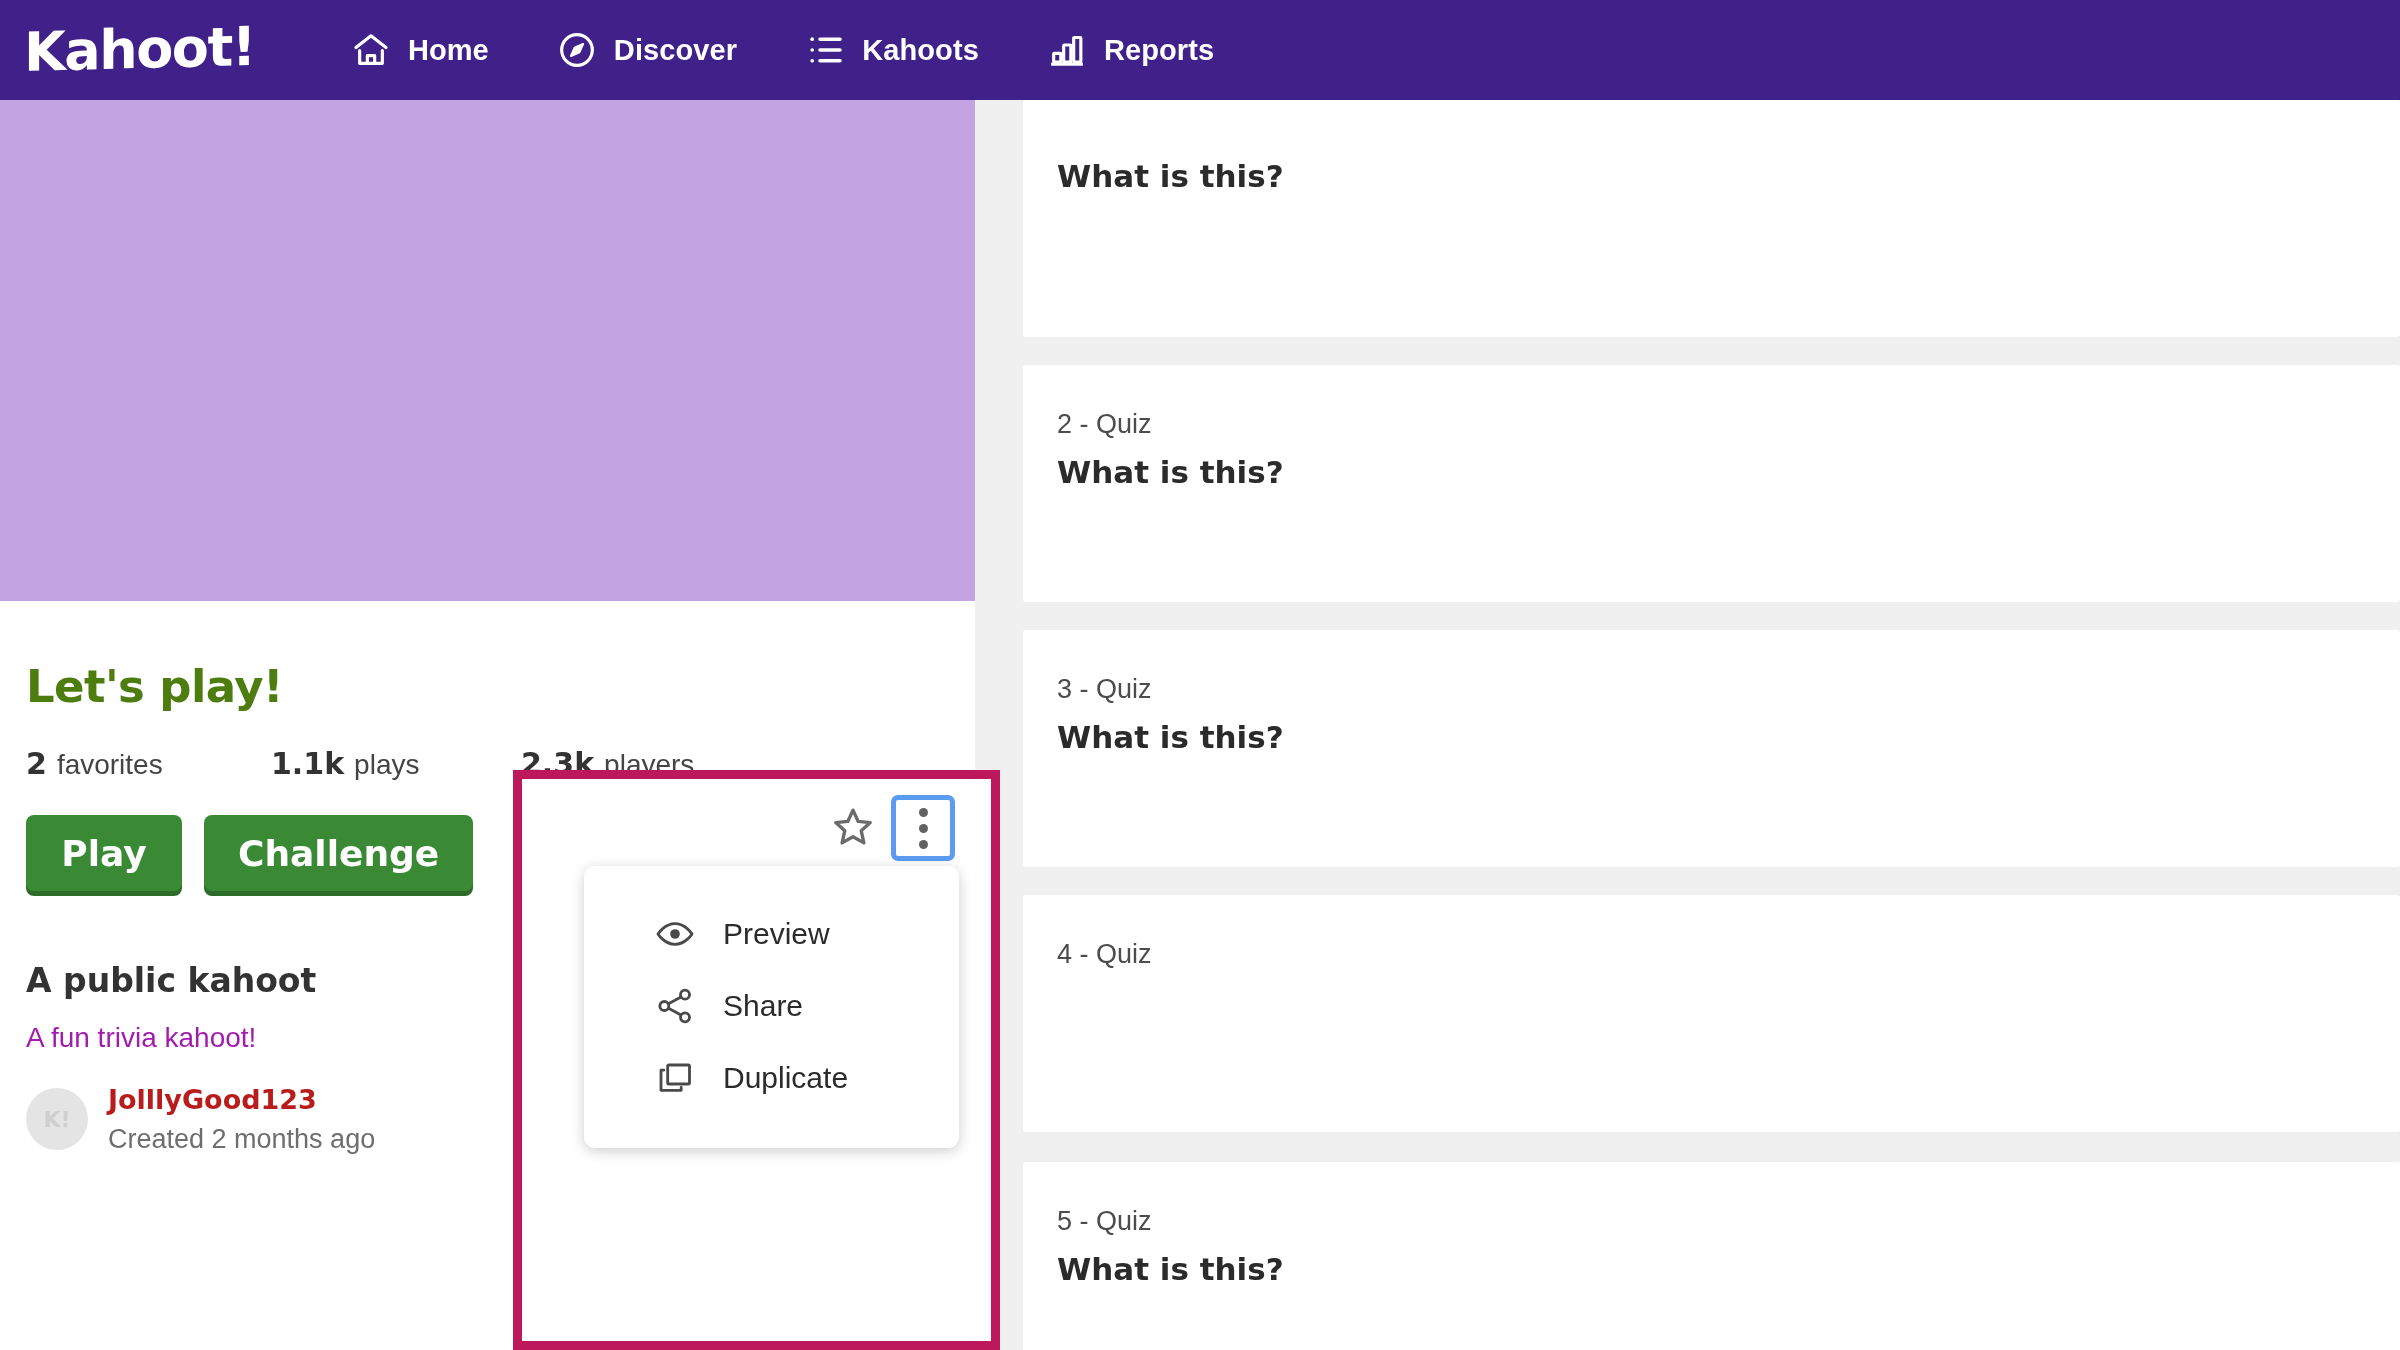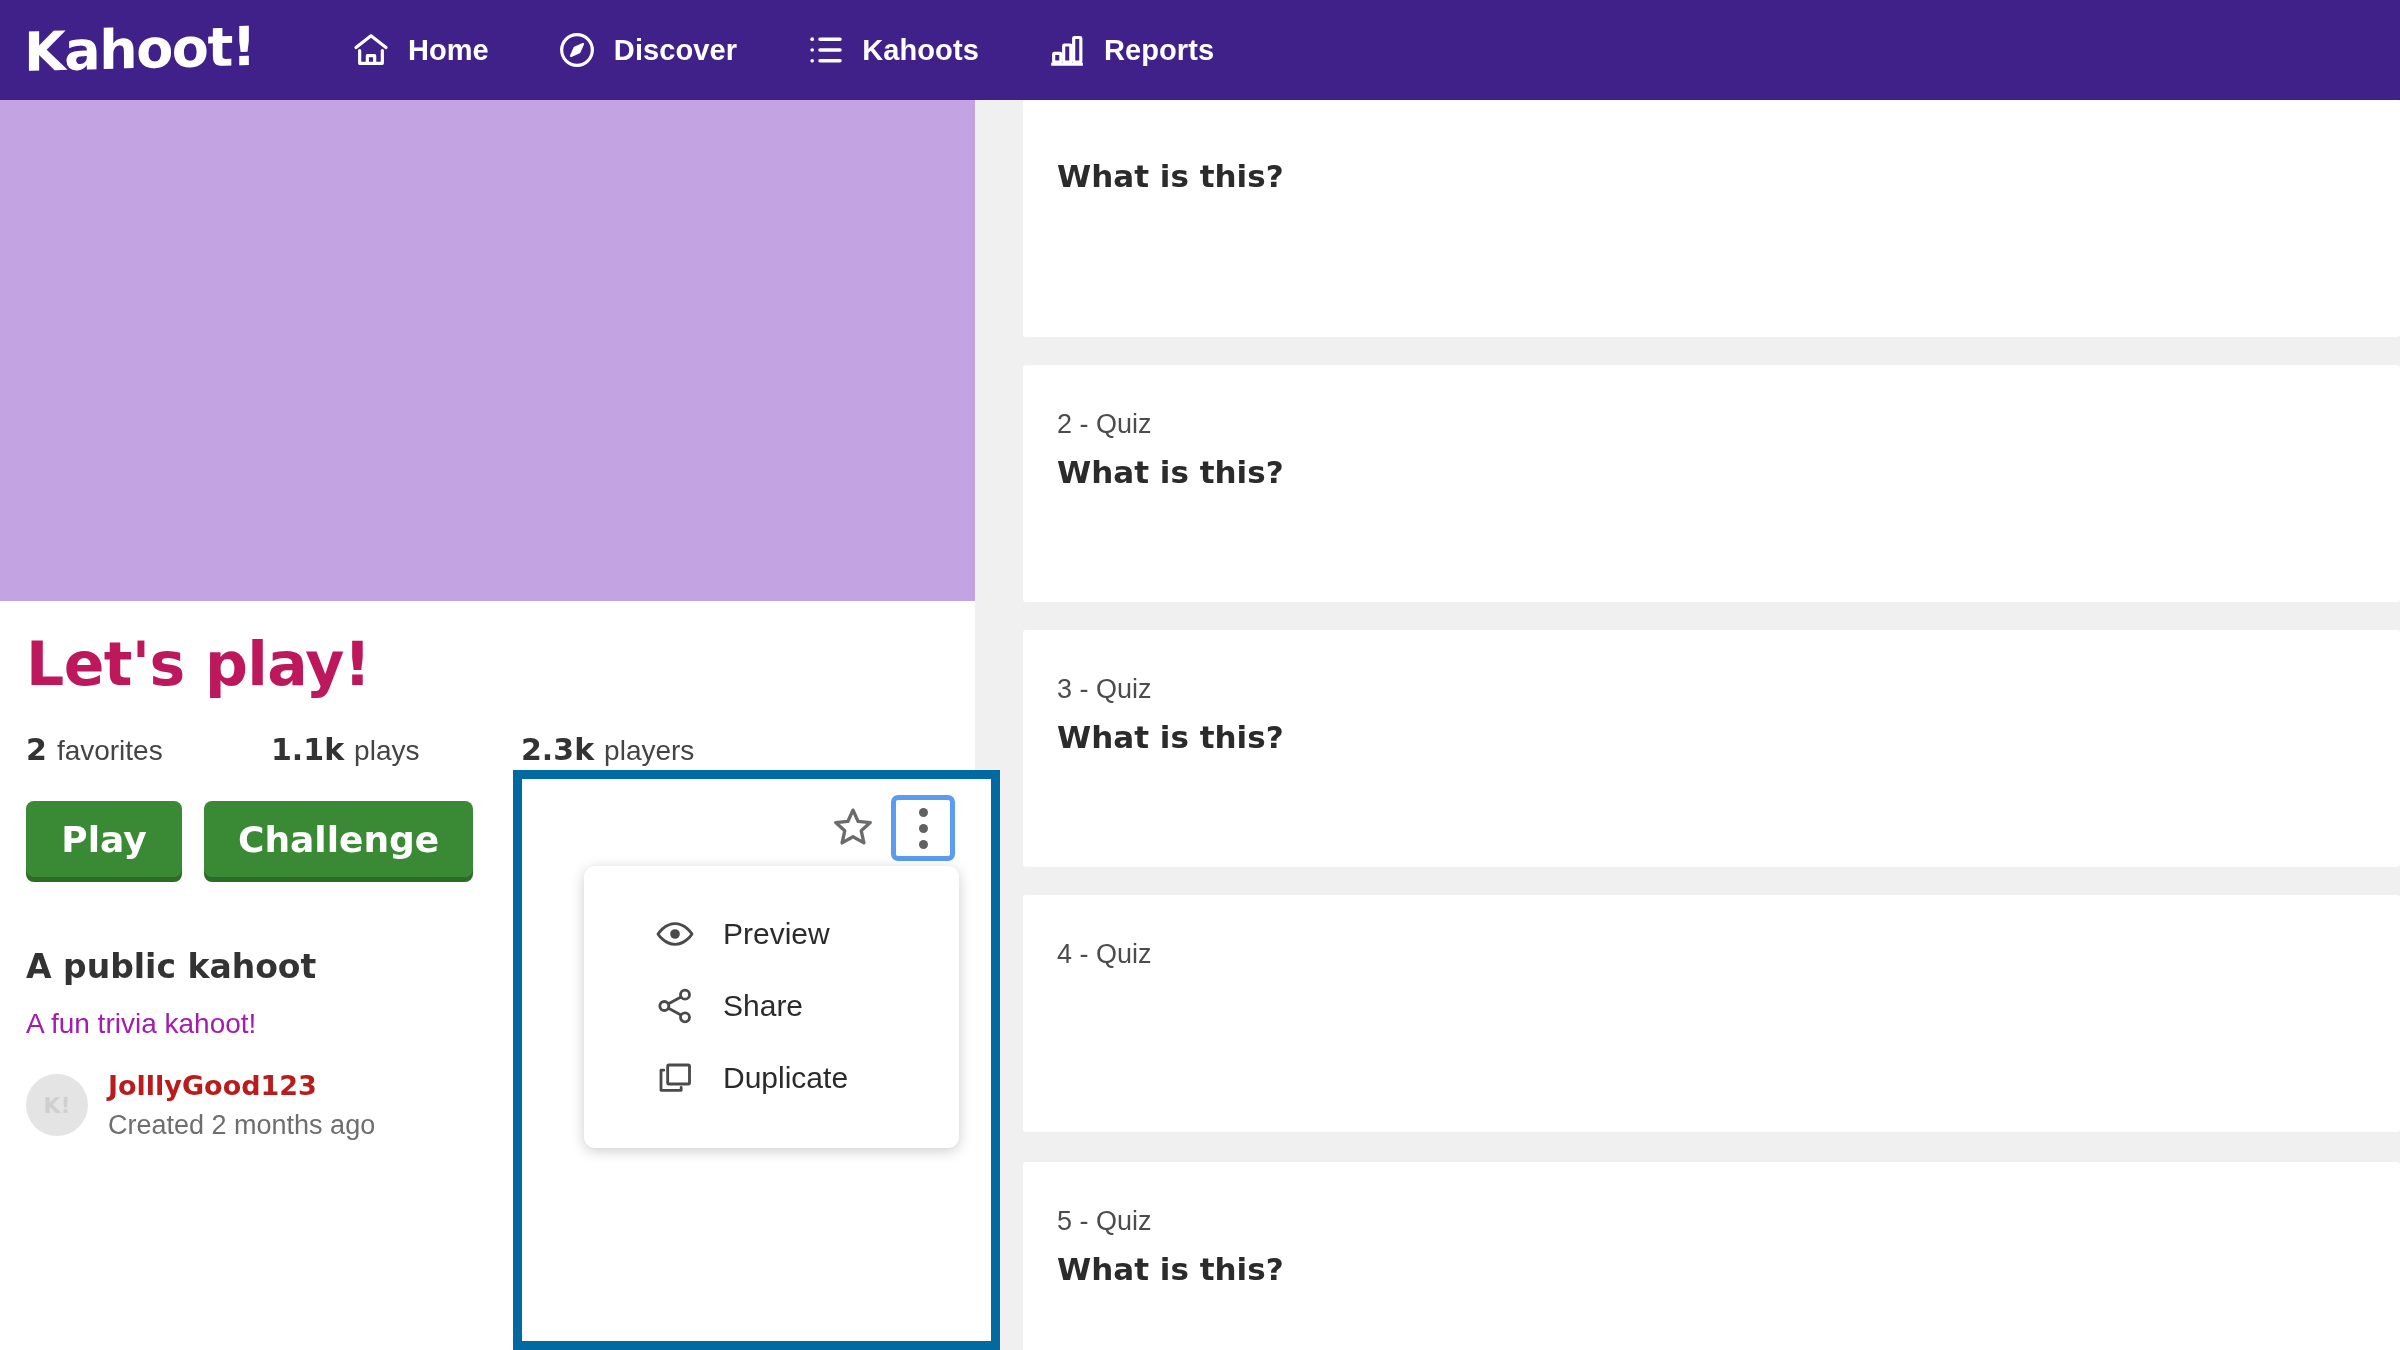--- a/index.html
+++ b/index.html
@@ -69,24 +69,24 @@
     overflow: hidden;
   }
   .hero {
     width: 975px;
     height: 501px;
     background: #c3a3e2;
   }
   .left-body { padding: 0 26px; position: relative; }
 
   .kahoot-title {
-    margin-top: 28px;
-    font-size: 60px;
-    font-weight: bold;
-    color: #be185d;
+    margin-top: 59px;
+    font-size: 45px;
+    font-weight: bold;
+    color: #4d7c0f;
     letter-spacing: -0.6px;
     font-family: "DejaVu Sans", sans-serif;
   }
 
   .stats-row {
     margin-top: 33px;
     display: flex;
     align-items: baseline;
   }
   .stat { display: flex; align-items: baseline; gap: 10px; }
@@ -168,21 +168,21 @@
     color: #6e6e6e;
   }
 
   
   .highlight-box {
     position: absolute;
     left: 513px;
     top: 770px;
     width: 487px;
     height: 580px;
-    border: 9px solid #0369a1;
+    border: 9px solid #be185d;
     background: #ffffff;
     z-index: 30;
   }
   .action-bar {
     position: absolute;
     top: 16px;
     right: 36px;
     display: flex;
     align-items: center;
     gap: 9px;

